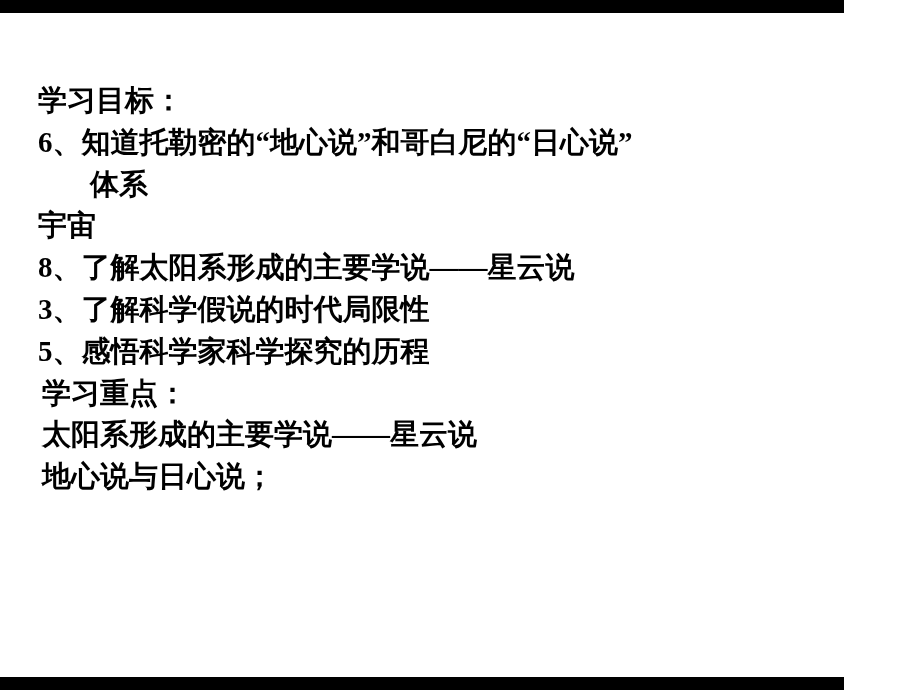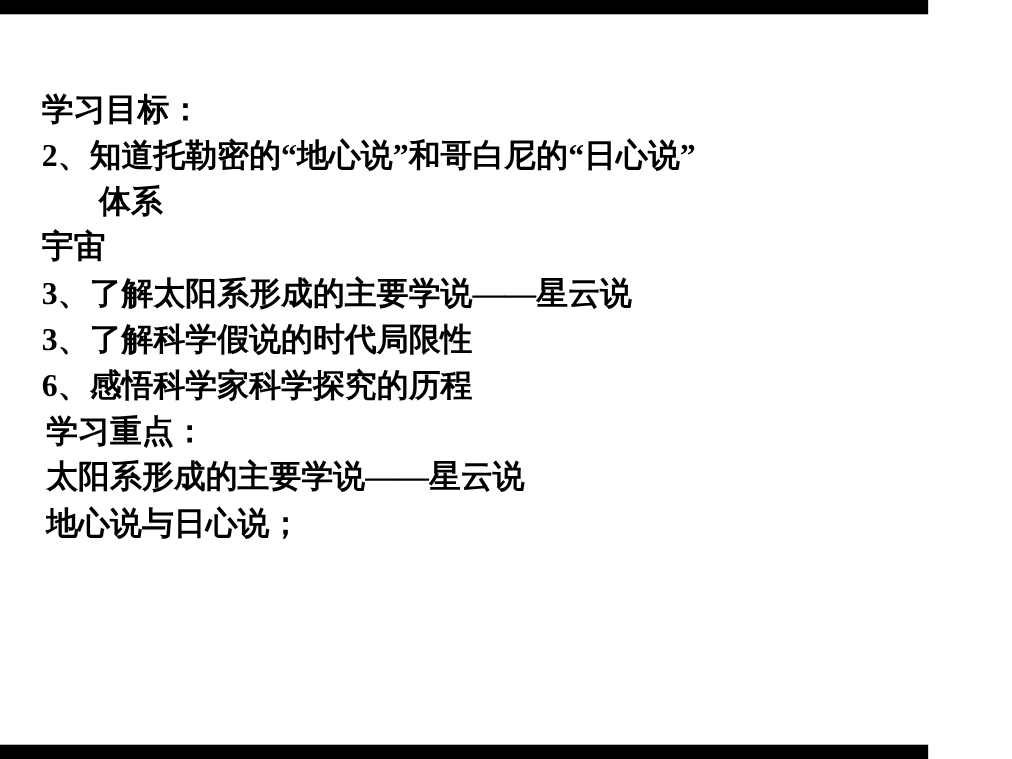--- a/index.html
+++ b/index.html
@@ -49,25 +49,25 @@
   }
 </style>
 </head>
 <body>
 
 <div class="slide">
   <div class="bar bar-top"></div>
 
   <div class="content">
     <div class="line">学习目标：</div>
-    <div class="line">2、知道托勒密的“地心说”和哥白尼的“日心说”</div>
+    <div class="line">6、知道托勒密的“地心说”和哥白尼的“日心说”</div>
     <div class="line indent">体系</div>
     <div class="line">宇宙</div>
-    <div class="line">3、了解太阳系形成的主要学说——星云说</div>
+    <div class="line">8、了解太阳系形成的主要学说——星云说</div>
     <div class="line">3、了解科学假说的时代局限性</div>
-    <div class="line">6、感悟科学家科学探究的历程</div>
+    <div class="line">5、感悟科学家科学探究的历程</div>
     <div class="line shift">学习重点：</div>
     <div class="line shift">太阳系形成的主要学说——星云说</div>
     <div class="line shift">地心说与日心说；</div>
   </div>
 
   <div class="bar bar-bottom"></div>
 </div>
 
 </body></html>

